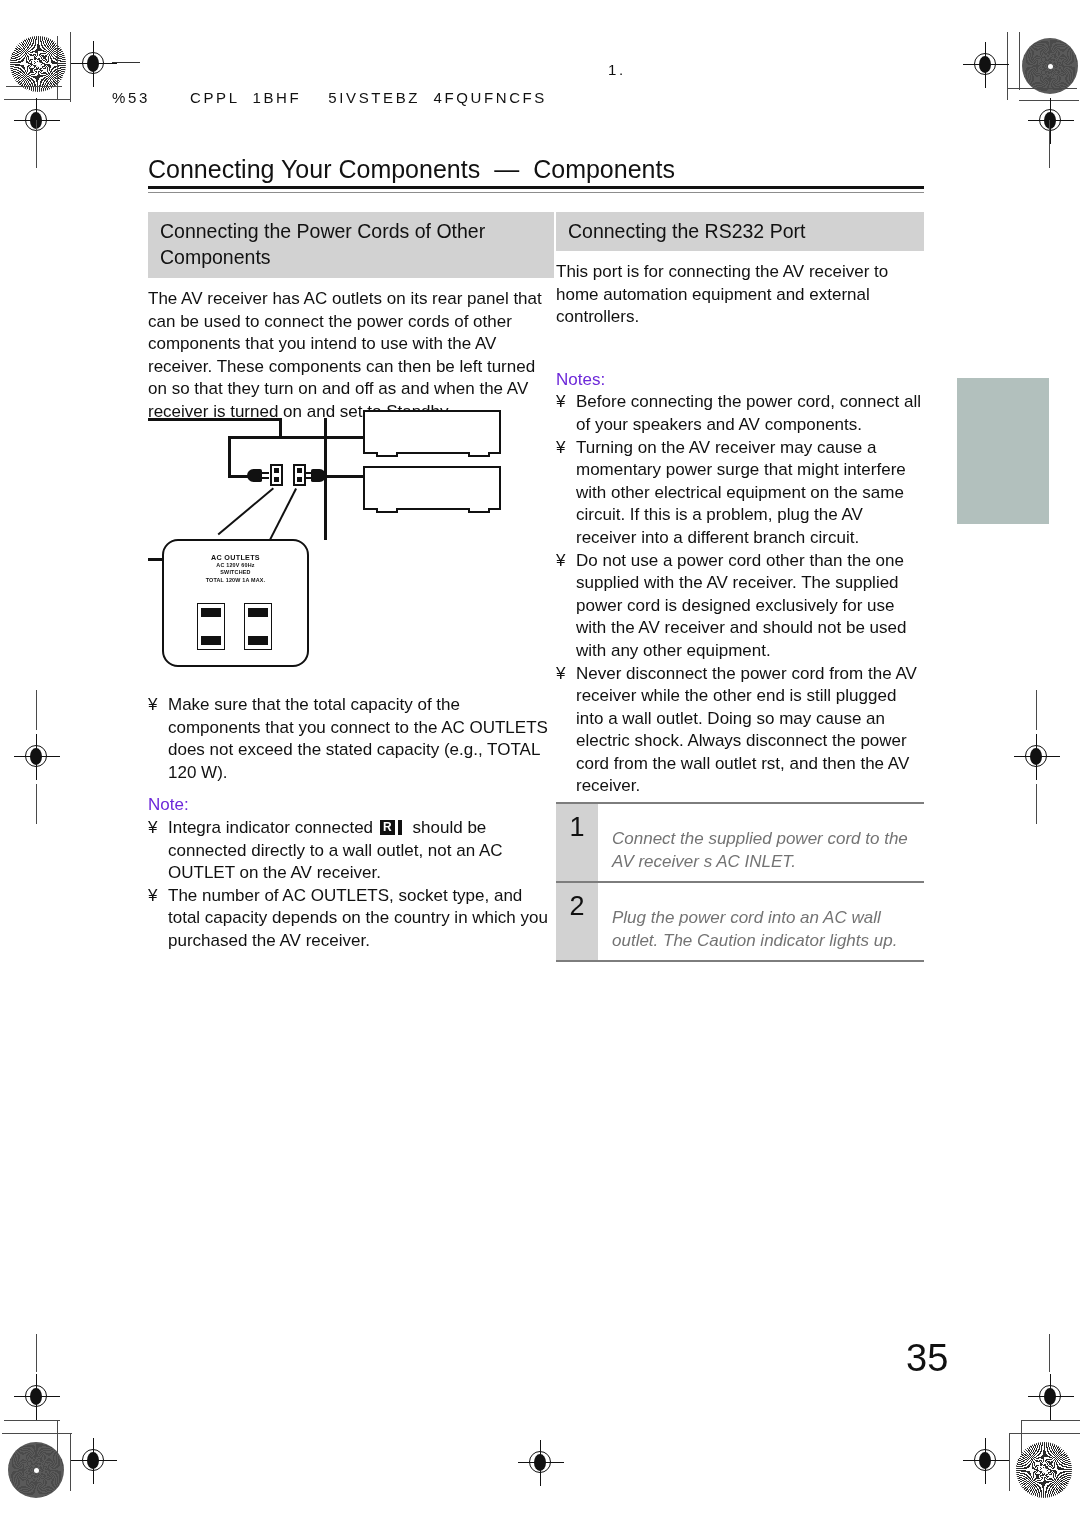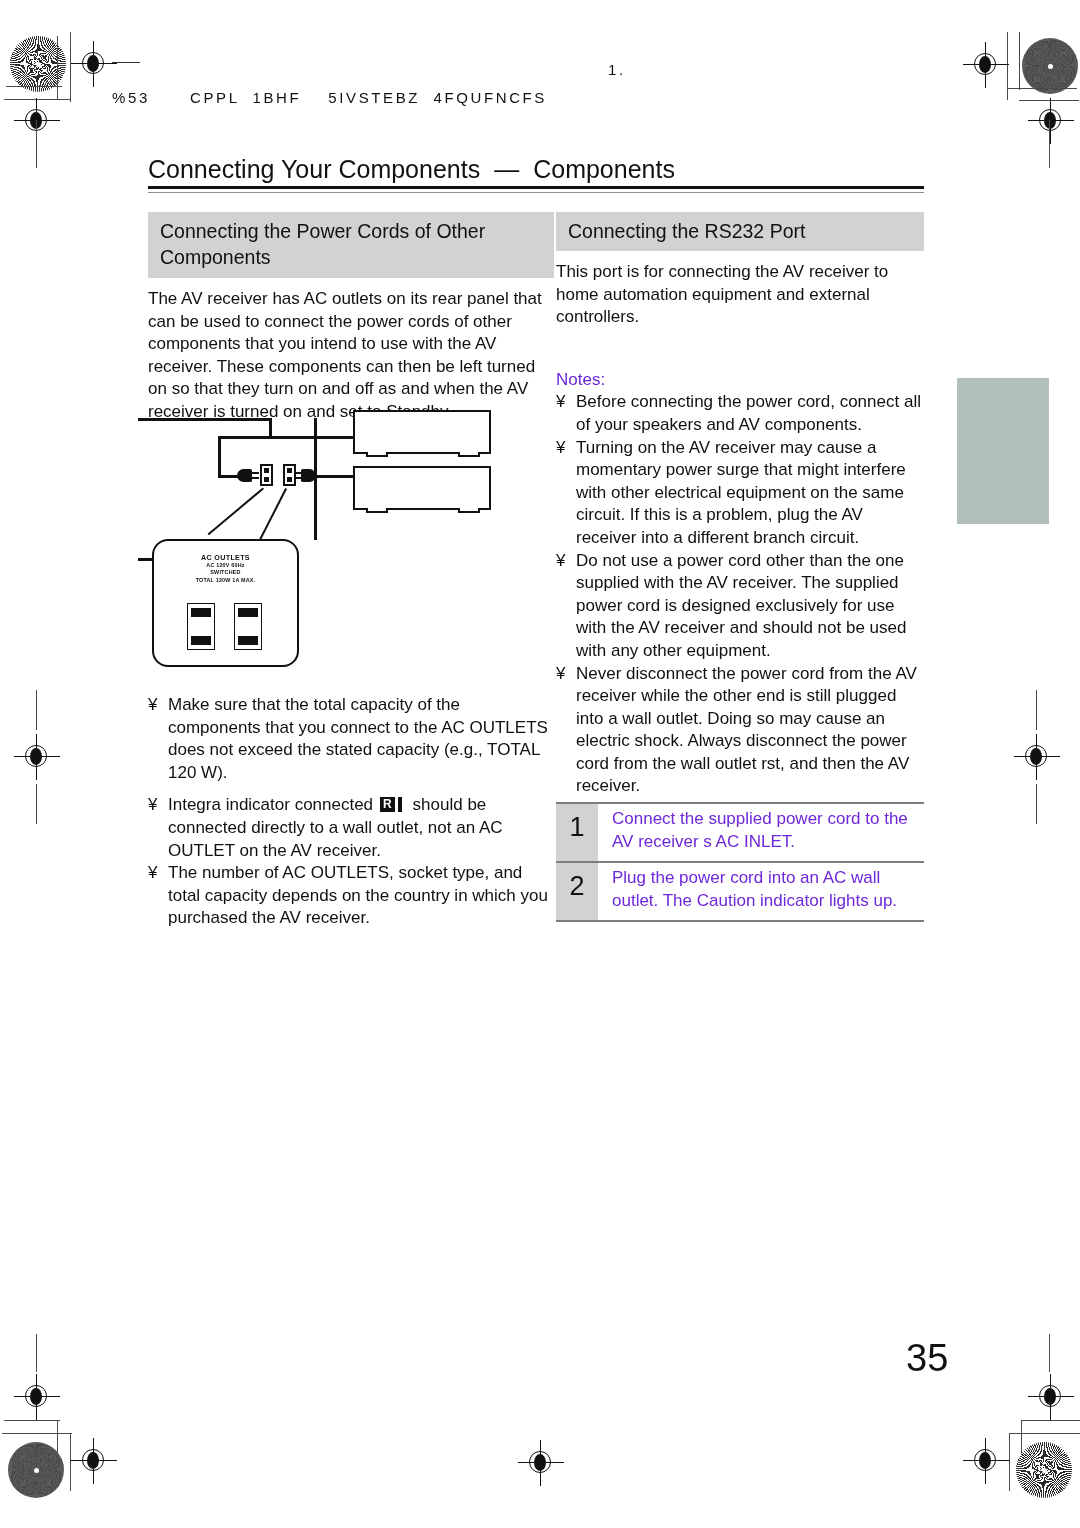--- a/index.html
+++ b/index.html
@@ -237,44 +237,45 @@
     flex: 0 0 42px;
     background: #d2d2d2;
     font-size: 27px;
     line-height: 30px;
     text-align: center;
     padding-top: 8px;
     color: #111;
     box-sizing: border-box;
   }
   .step .stxt {
-    padding: 4px 0 8px 14px;
+    padding: 24px 0 8px 14px;
     font-size: 17px;
     line-height: 22.6px;
-    color: #6d28d9;
+    color: #737373;
+    font-style: italic;
   }
   .step-end {
     border-top: 2.2px solid #7d7d7d;
     height: 0;
   }
 
   
   .thumb-tab {
     position: absolute;
     left: 957px;
     top: 378px;
     width: 92px;
     height: 146px;
     background: #b2c0bd;
   }
 
   
   .diagram {
     position: absolute;
-    left: 138px;
+    left: 148px;
     top: 406px;
     width: 406px;
     height: 272px;
   }
   .wire { position: absolute; background: #111; }
   .wire.h { height: 3px; }
   .wire.v { width: 3px; }
 
   .comp-box {
     position: absolute;
@@ -586,20 +587,21 @@
 
     <ul class="bullets">
       <li>
         <span class="bchar">¥</span>
         <span>Make sure that the total capacity of the components that you connect to the AC OUTLETS does not exceed the stated capacity (e.g., TOTAL 120 W).</span>
       </li>
     </ul>
 
     <div class="gap-sm"></div>
 
+    <div class="lead-label">Note:</div>
 
     <ul class="bullets">
       <li>
         <span class="bchar">¥</span>
         <span>Integra indicator connected</span>
         <span class="ri-glyph">
           <span class="ri-r">R</span><span class="ri-i"></span>
         </span>
         <span>should be connected directly to a wall outlet, not an AC OUTLET on the AV receiver.</span>
       </li>

